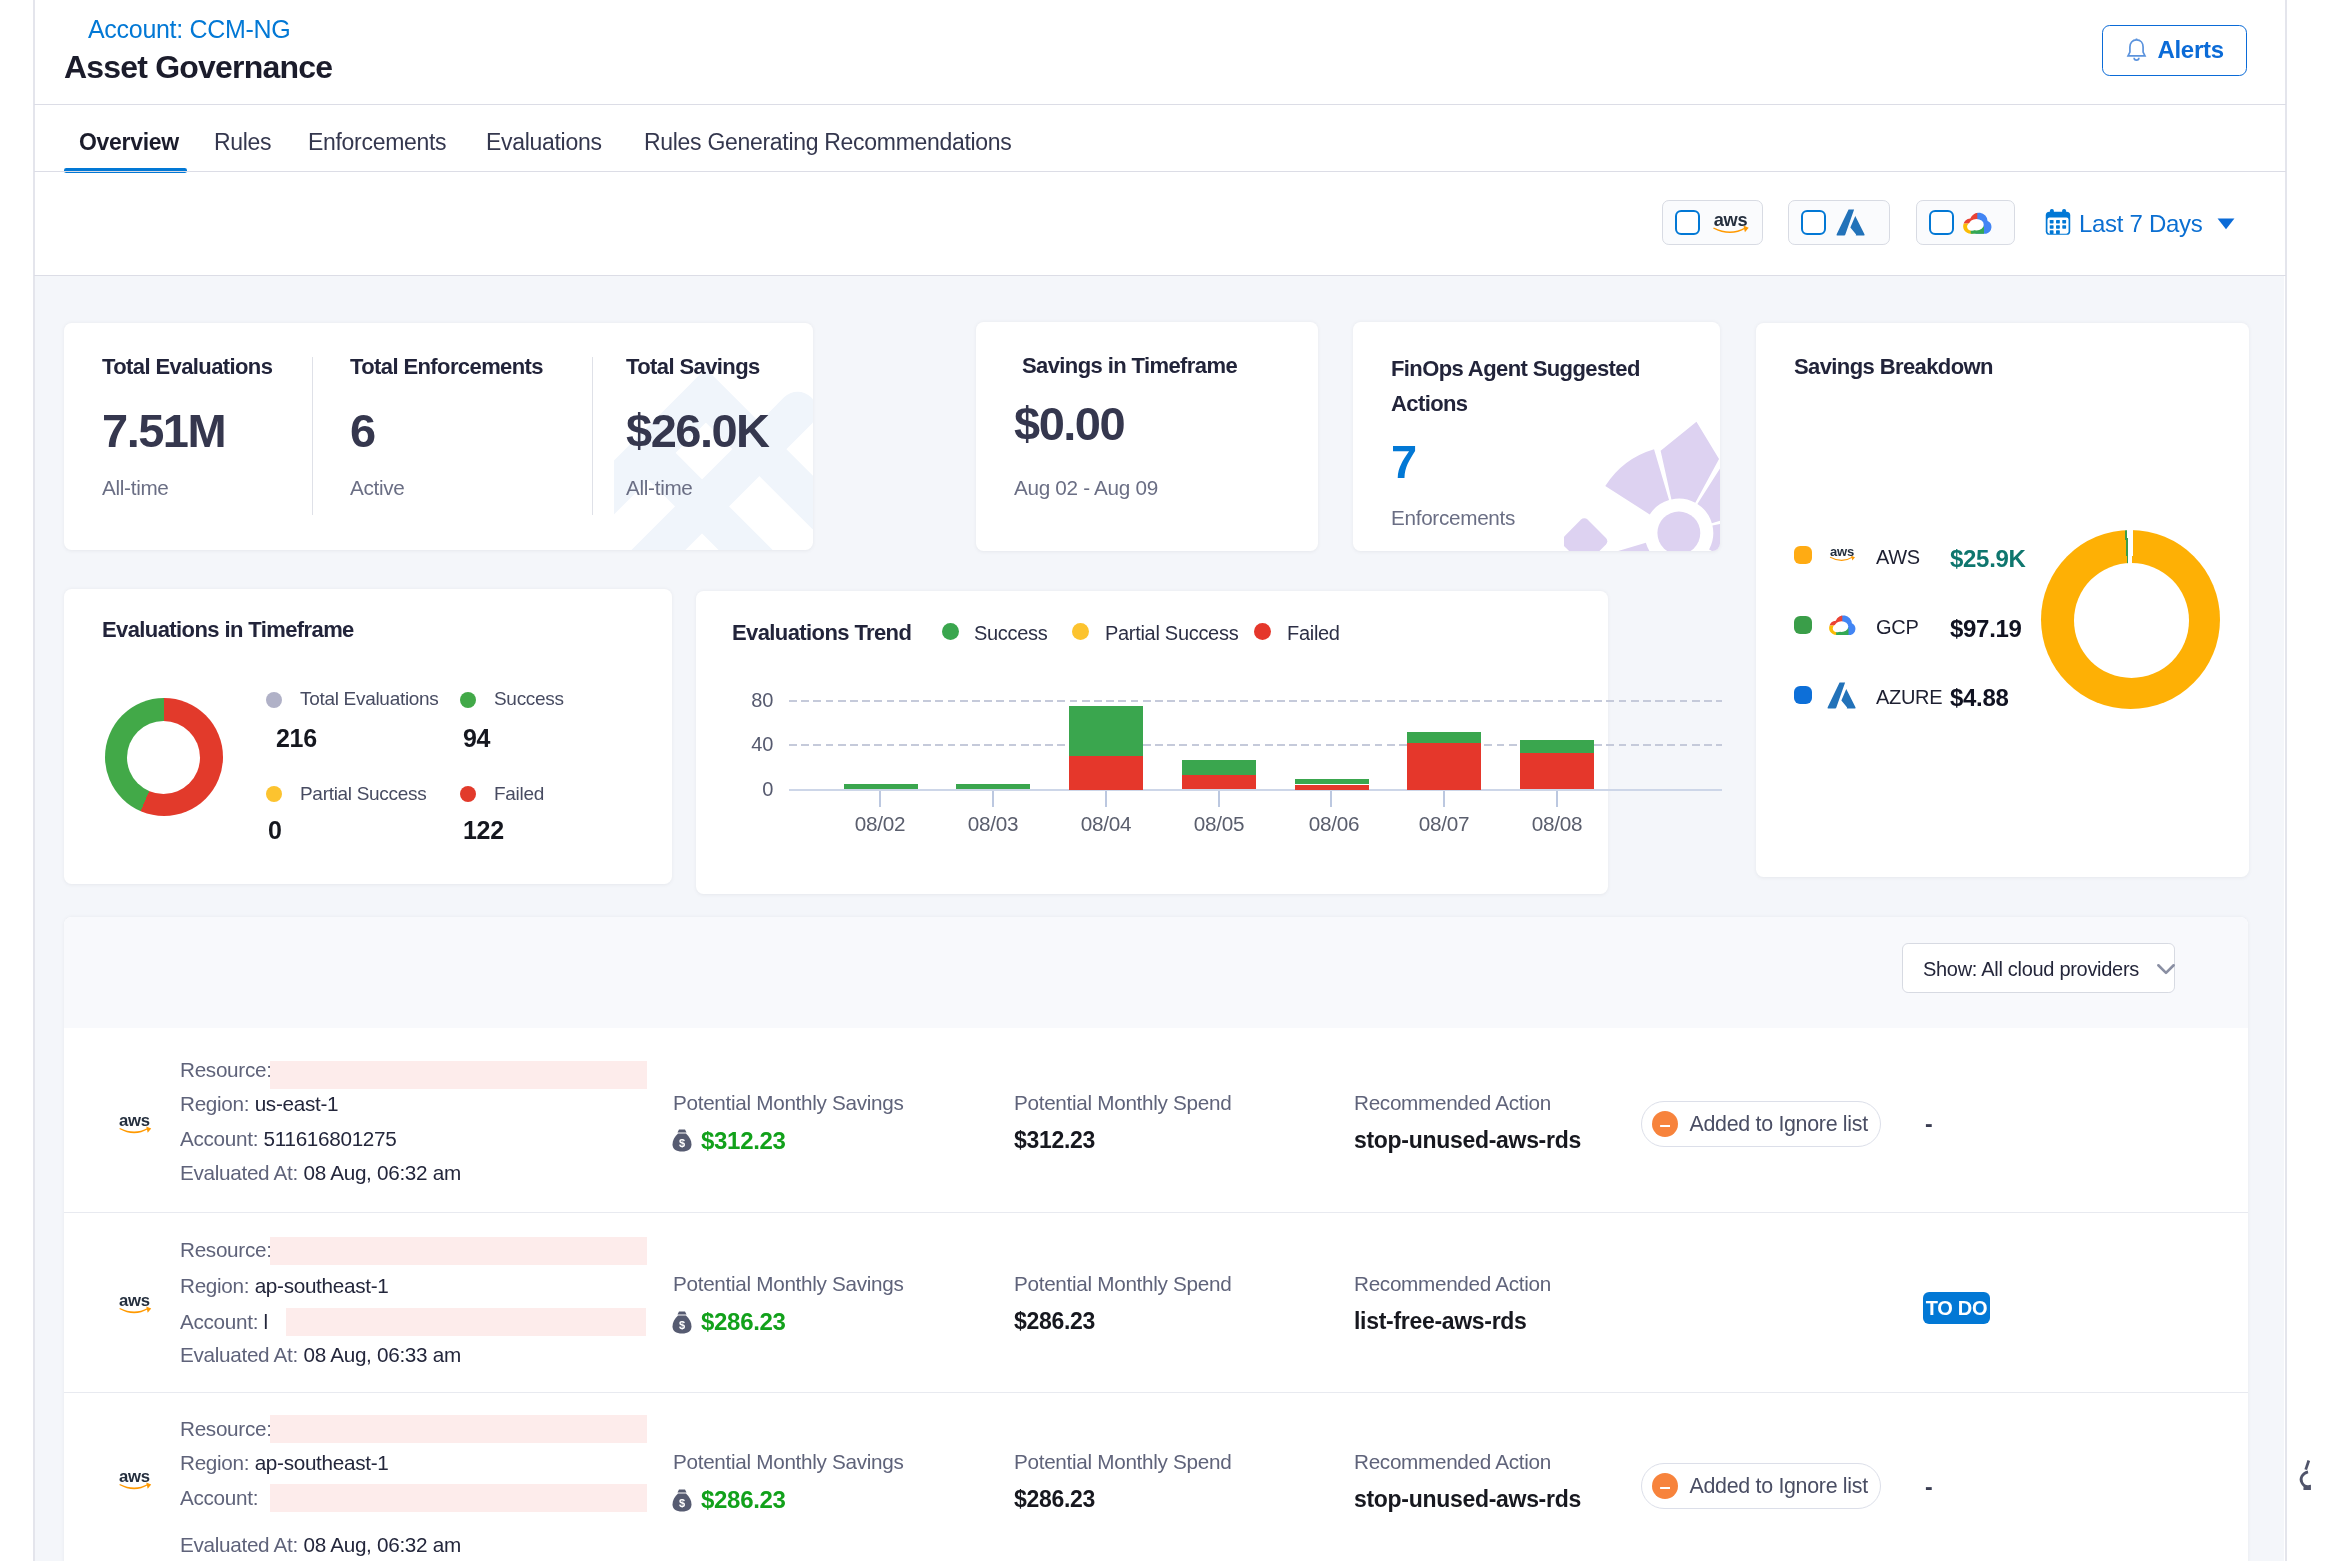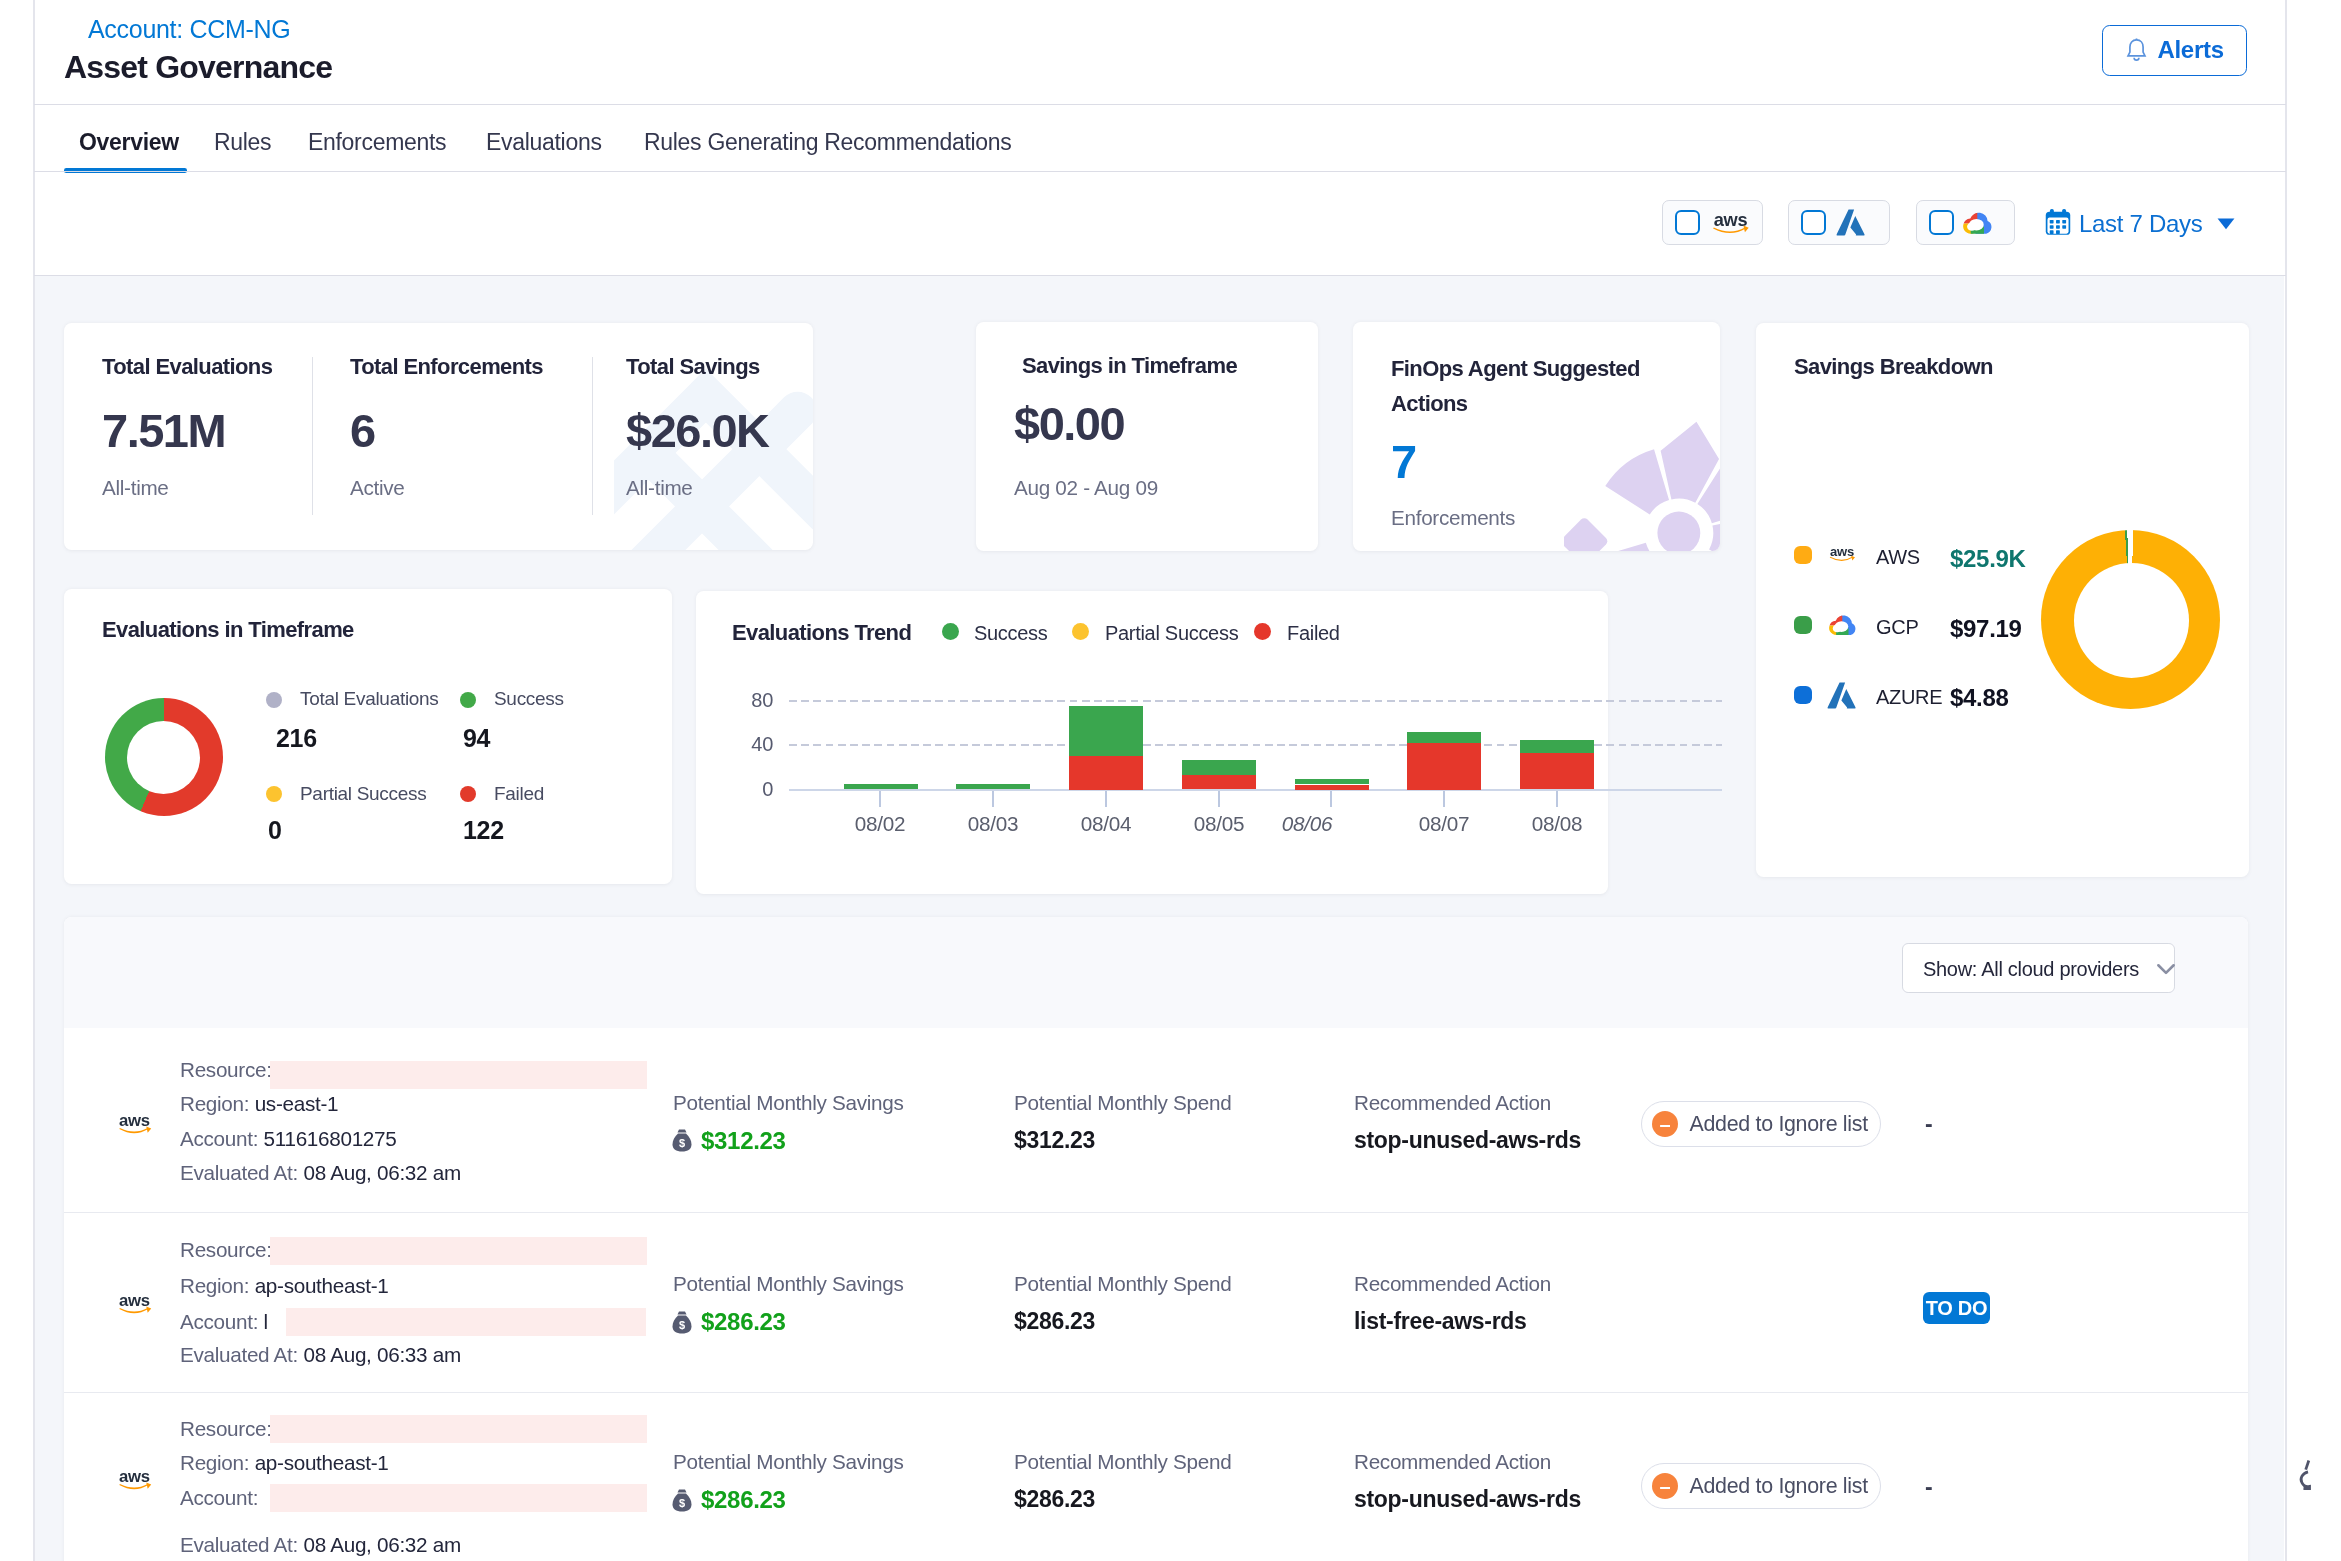--- a/index.html
+++ b/index.html
@@ -252,21 +252,21 @@
     <div class="bar bred" style="left:599px;top:194px;height:4.6px;"></div>
     <div class="bar bgrn" style="left:711px;top:141px;height:10.7px;"></div>
     <div class="bar bred" style="left:711px;top:152px;height:47px;"></div>
     <div class="bar bgrn" style="left:824px;top:149px;height:13px;"></div>
     <div class="bar bred" style="left:824px;top:162px;height:36px;"></div>
 
     <div class="xlab" style="left:138px;">08/02</div>
     <div class="xlab" style="left:251px;">08/03</div>
     <div class="xlab" style="left:364px;">08/04</div>
     <div class="xlab" style="left:477px;">08/05</div>
-    <div class="xlab" style="left:565px;font-style:italic;">08/06</div>
+    <div class="xlab" style="left:592px;">08/06</div>
     <div class="xlab" style="left:702px;">08/07</div>
     <div class="xlab" style="left:815px;">08/08</div>
   </div>
 
   <div class="card" style="left:64px;top:917px;width:2184px;height:689px;border-radius:7.7px 7.7px 0 0;overflow:hidden;">
     <div class="abs" style="left:0;top:0;width:2184px;height:111px;background:#f8f9fc;"></div>
     <div class="abs" style="left:1838px;top:26px;width:273px;height:50px;background:#fff;border:0.8px solid #d7dae2;border-radius:6.1px;">
       <div class="abs" style="left:20px;top:13.8px;font-size:20px;color:#24263a;white-space:nowrap;">Show: All cloud providers</div>
       <svg class="abs" style="left:253px;top:19px;" width="20" height="13" viewBox="0 0 26 17">
           <path d="M3 3 L13 13 L23 3" fill="none" stroke="#8a8fa3" stroke-width="3.4" stroke-linecap="round" stroke-linejoin="round"></path>

